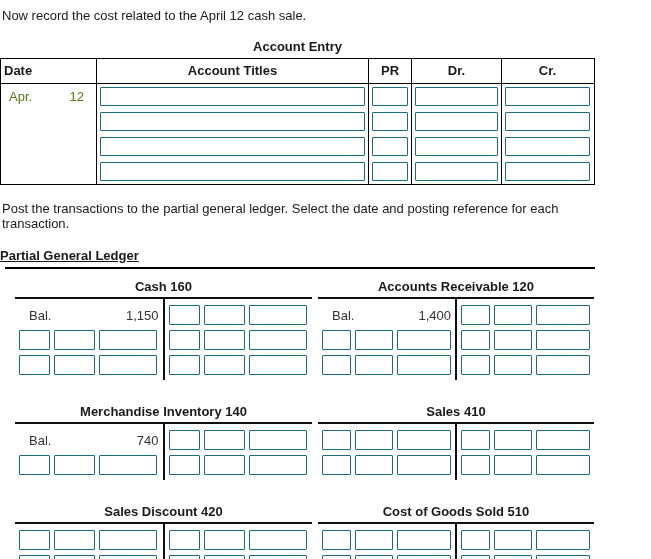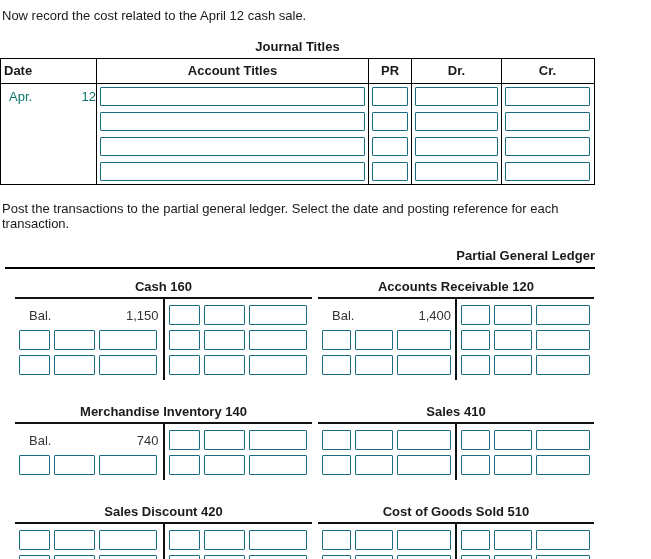--- a/index.html
+++ b/index.html
@@ -33,33 +33,33 @@
   .jhead > div:last-child { border-right: none; }
   .jh-date { justify-content: flex-start !important; padding-left: 3px; }
   .jrow { height: 25px; }
   .jcell {
     border-right: 1.4px solid #000;
     display: flex; align-items: center; padding: 0 3px;
   }
   .jcell:last-child { border-right: none; }
   .cdate {
     justify-content: space-between;
-    padding: 0 0 0 8px; color: #0f766e;
+    padding: 0 12px 0 8px; color: #4d7c0f;
   }
   .jcell input {
     width: 100%; height: 19px; min-width: 0;
     border: 1.6px solid #1a6d81; border-radius: 1px;
     background: #fff; outline: none; padding: 0 3px;
     font: inherit; color: #333;
   }
 
   
   .ltitle {
-    font-weight: bold; text-align: right;
-    width: 595px; margin: 16px 0 4px 0; line-height: 15px;
+    font-weight: bold; text-align: left;
+    width: 595px; margin: 16px 0 4px 0; line-height: 15px; text-decoration: underline;
   }
   .lrule {
     border: none; border-top: 2px solid #000;
     width: 590px; margin: 0 0 0 5px; height: 0;
   }
   .ledger-grid {
     display: grid;
     grid-template-columns: 297px 276px;
     column-gap: 6px; row-gap: 25px;
     margin: 11px 0 8px 15px;
@@ -89,21 +89,21 @@
     padding: 0 4px 0 12px; color: #333;
   }
 </style>
 </head>
 <body>
 
 <div class="page">
 
   <p class="instr">Now record the cost related to the April 12 cash sale.</p>
 
-  <div class="jtitle">Journal Titles</div>
+  <div class="jtitle">Account Entry</div>
 
   <div class="jtable">
     <div class="jhead">
       <div class="jh-date">Date</div>
       <div>Account Titles</div>
       <div>PR</div>
       <div>Dr.</div>
       <div>Cr.</div>
     </div>
     <div id="jbody">

